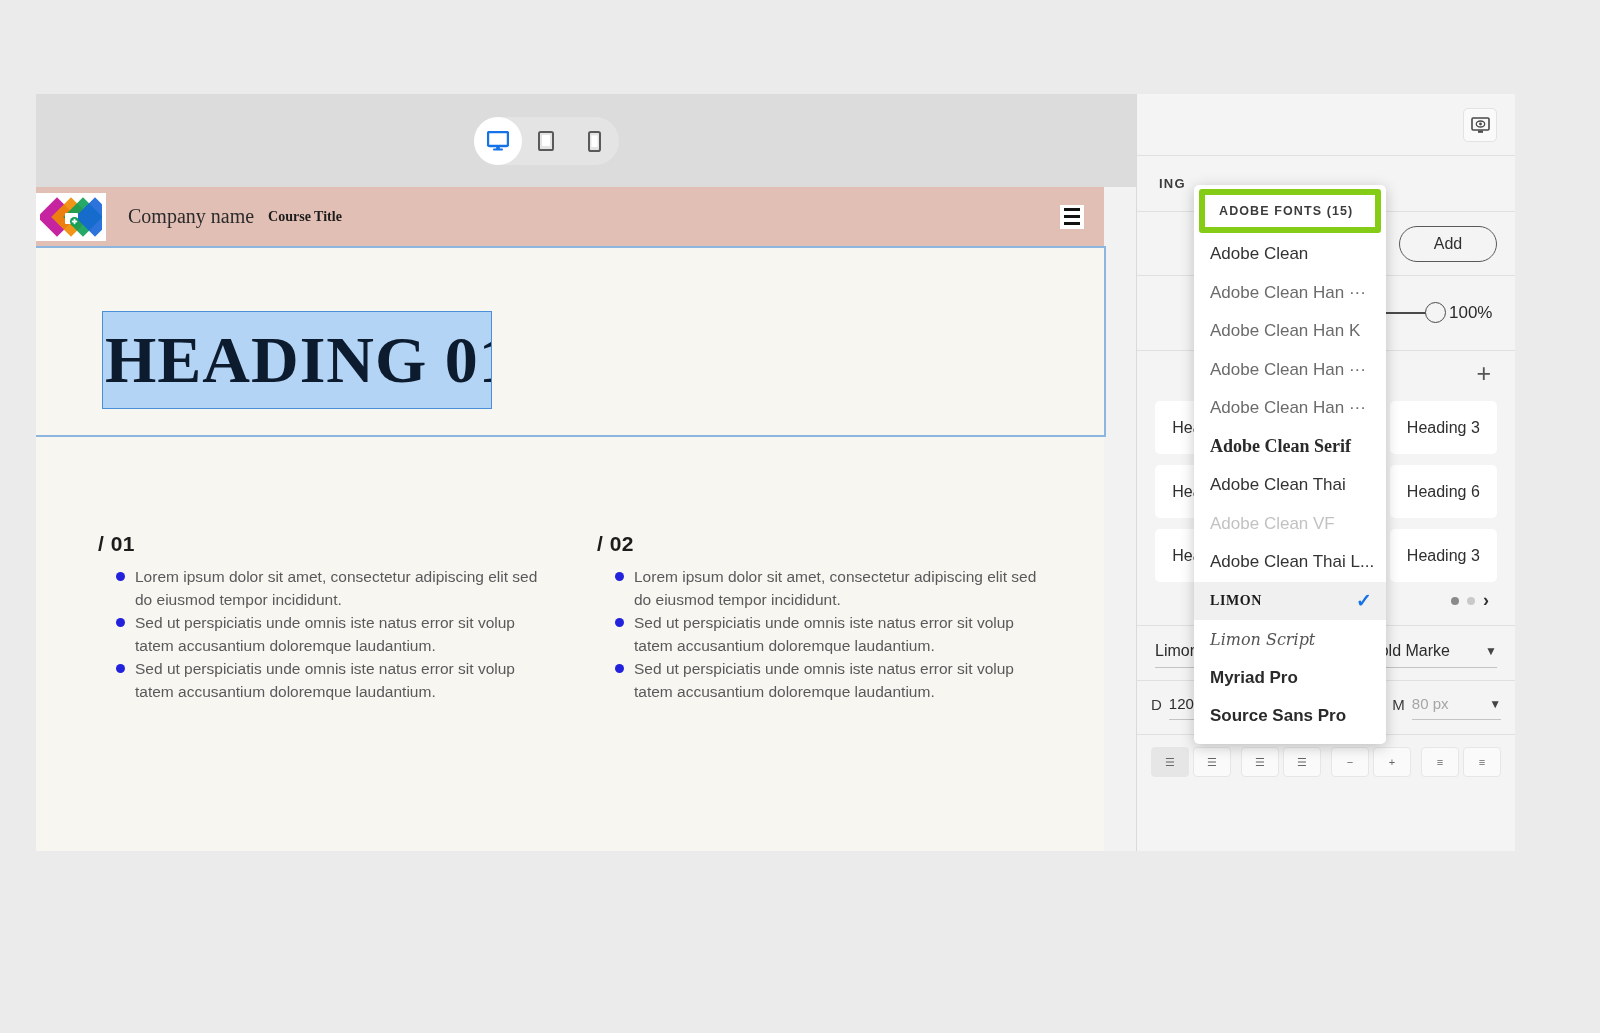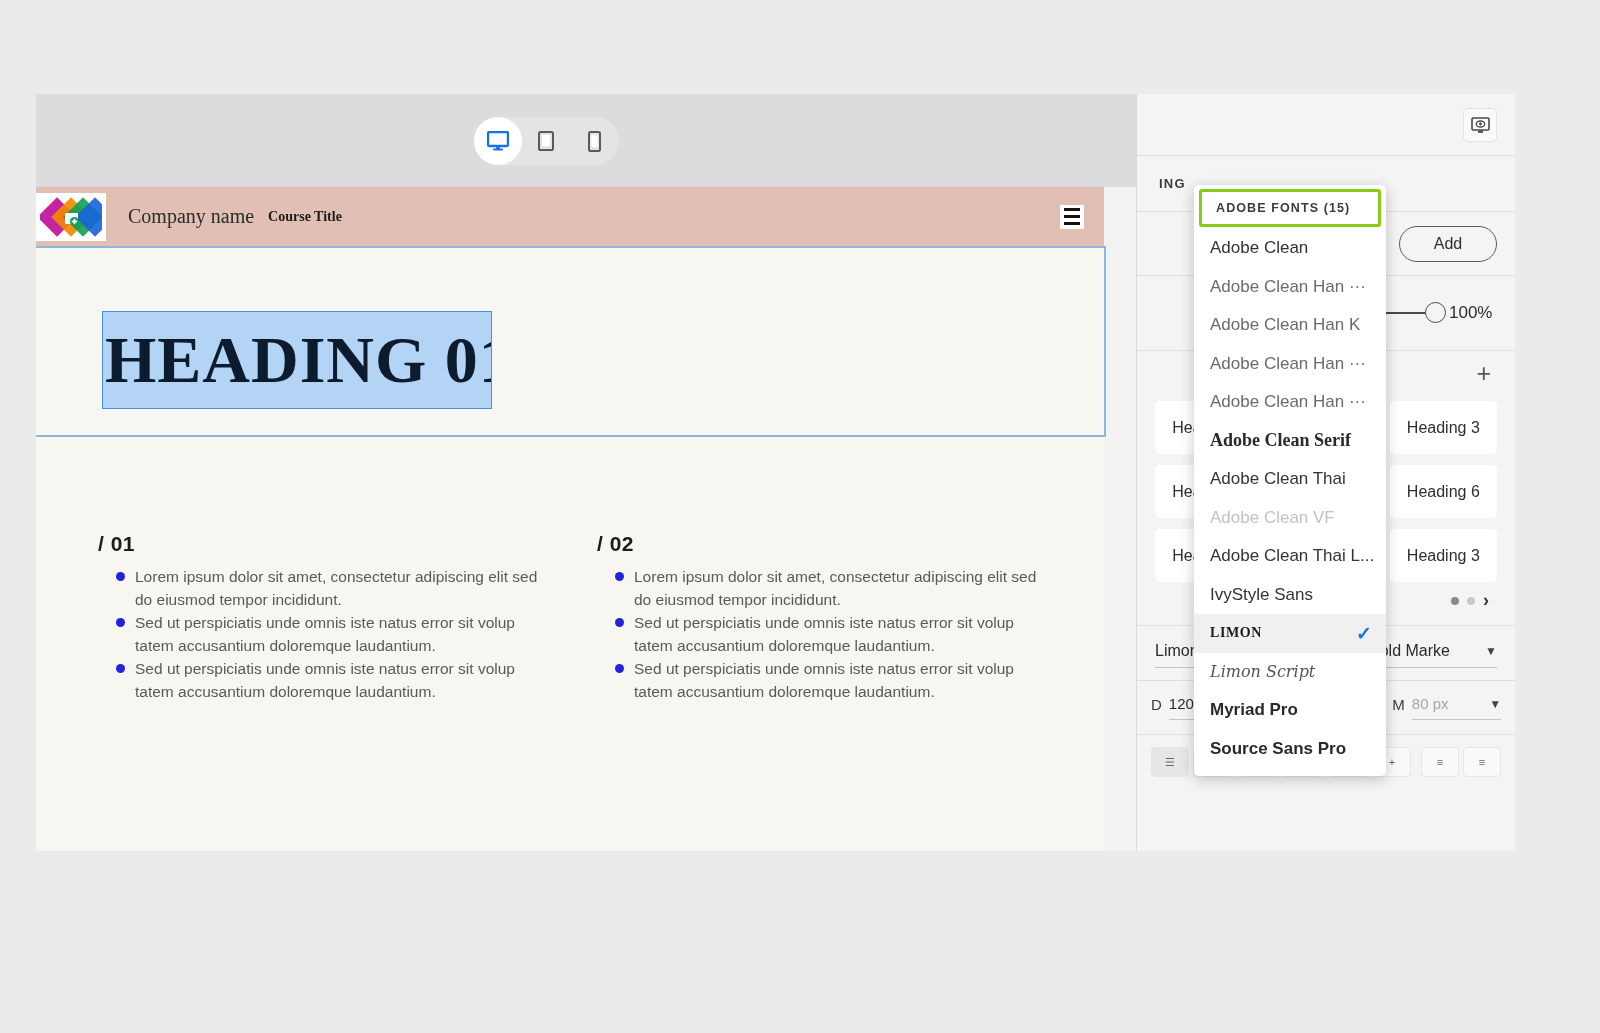--- a/index.html
+++ b/index.html
@@ -318,21 +318,21 @@
     width: 192px;
     background: #ffffff;
     border-radius: 5px;
     box-shadow: 0 3px 14px rgba(0,0,0,0.22);
     padding-bottom: 8px;
     z-index: 50;
   }
   #fonts-dropdown-header {
     margin: 4px 5px 2px 5px;
     padding: 9px 14px;
-    border: 3px solid #84cc16;
+    border: 6px solid #84cc16;
     border-radius: 3px;
     background: #fff;
     font-size: 12.5px;
     font-weight: bold;
     letter-spacing: 1.1px;
     color: #3c3c3c;
   }
   .font-item {
     height: 38.5px;
     display: flex; align-items: center;
@@ -541,21 +541,20 @@
     <div id="fonts-dropdown-header">ADOBE FONTS (15)</div>
     <div class="font-item f-dark">Adobe Clean</div>
     <div class="font-item">Adobe Clean Han ···</div>
     <div class="font-item">Adobe Clean Han K</div>
     <div class="font-item">Adobe Clean Han ···</div>
     <div class="font-item">Adobe Clean Han ···</div>
     <div class="font-item f-serif">Adobe Clean Serif</div>
     <div class="font-item f-dark">Adobe Clean Thai</div>
     <div class="font-item f-dim">Adobe Clean VF</div>
     <div class="font-item f-dark">Adobe Clean Thai L...</div>
-    <div class="font-item f-dark">IvyStyle Sans</div>
     <div class="font-item selected">
       <span class="f-limon">LIMON</span>
       <span class="check">✓</span>
     </div>
     <div class="font-item f-script">Limon Script</div>
     <div class="font-item f-strong">Myriad Pro</div>
     <div class="font-item f-strong">Source Sans Pro</div>
   </div>
 
 </div>

